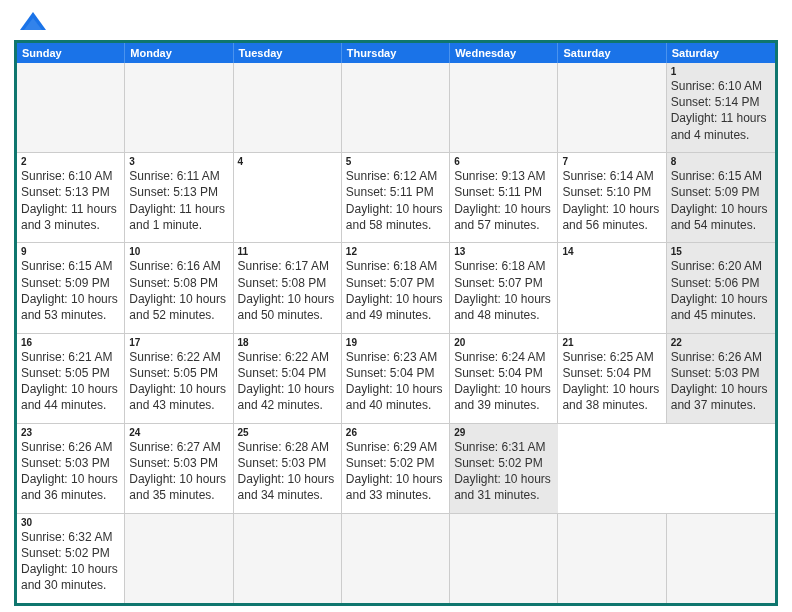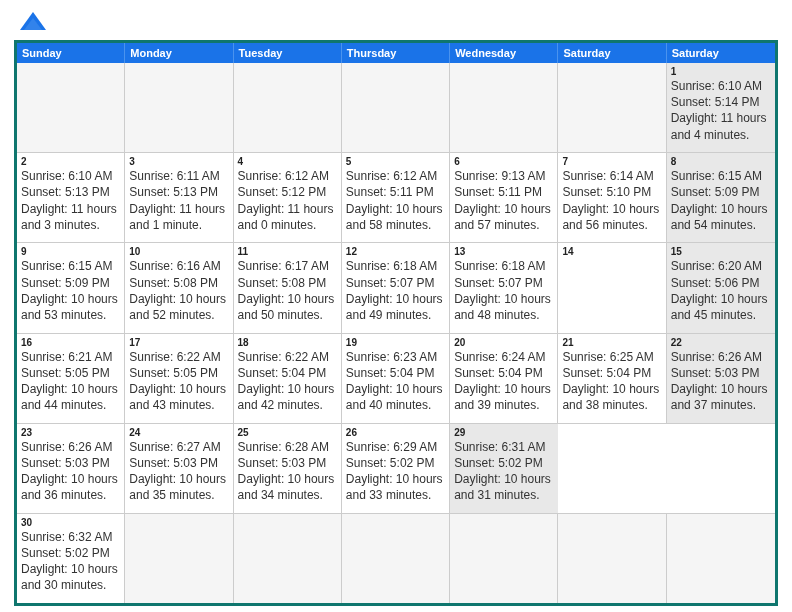--- a/index.html
+++ b/index.html
@@ -171,24 +171,20 @@
           </div>
           <div class="cal-cell">
             <span class="day-num">3</span>
             <div class="cell-info">Sunrise: 6:11 AM
 Sunset: 5:13 PM
 Daylight: 11 hours
 and 1 minute.</div>
           </div>
           <div class="cal-cell">
             <span class="day-num">4</span>
-            <div class="cell-info">Sunrise: 6:12 AM
-Sunset: 5:12 PM
-Daylight: 11 hours
-and 0 minutes.</div>
           </div>
           <div class="cal-cell">
             <span class="day-num">5</span>
             <div class="cell-info">Sunrise: 6:12 AM
 Sunset: 5:11 PM
 Daylight: 10 hours
 and 58 minutes.</div>
           </div>
           <div class="cal-cell">
             <span class="day-num">6</span>

